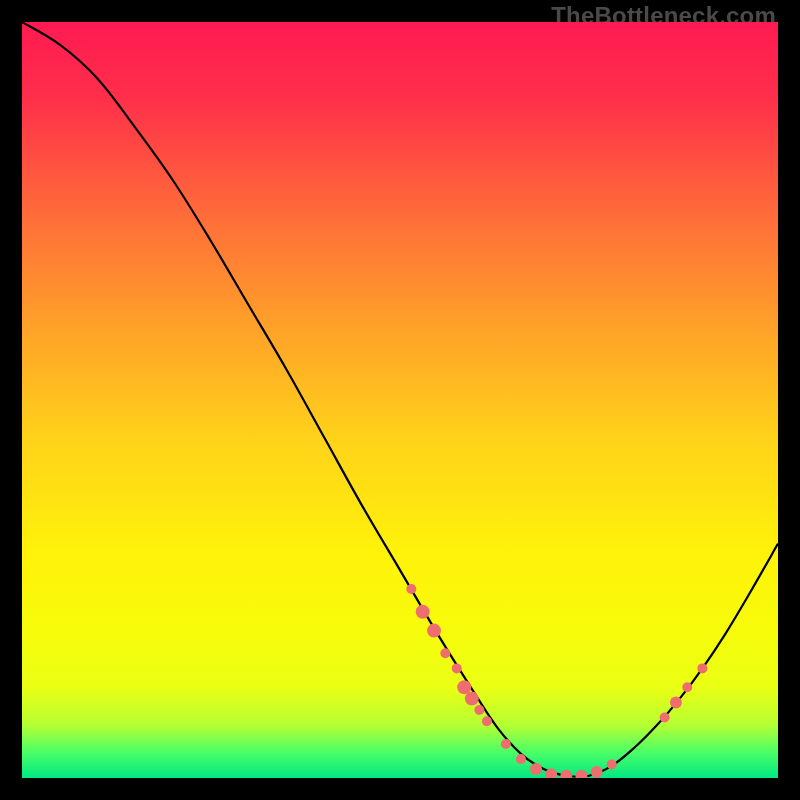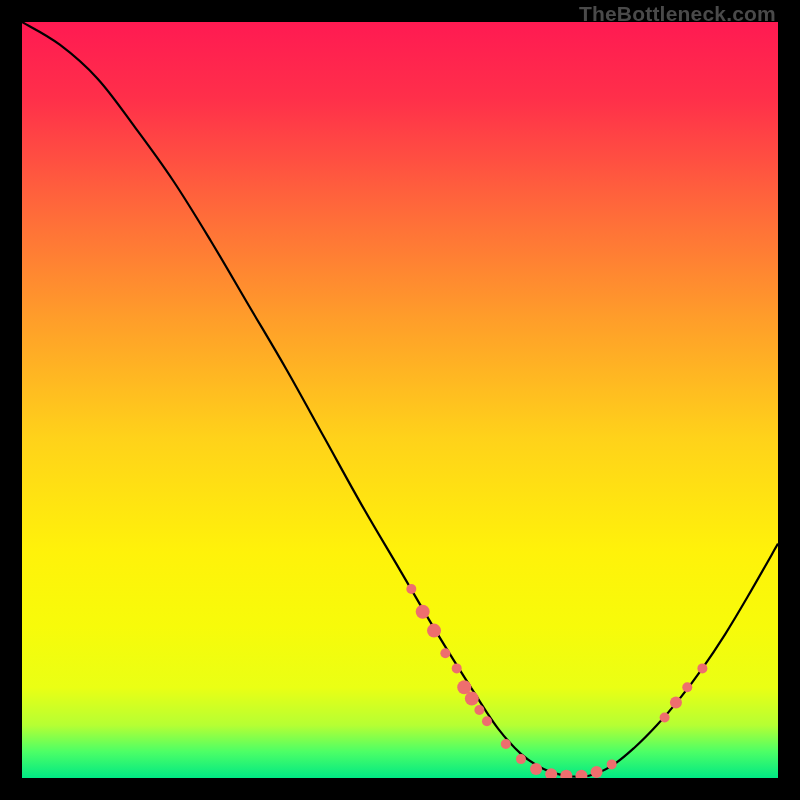--- a/index.html
+++ b/index.html
@@ -24,21 +24,21 @@
     left: 0;
     top: 0;
     width: 756px;
     height: 756px;
   }
   .watermark {
     position: absolute;
     top: 2px;
     right: 24px;
     color: #4a4a4a;
-    font-size: 21px;
+    font-size: 24px;
     font-weight: 600;
     letter-spacing: 0.2px;
   }
 </style>
 </head>
 <body>
 
 <div class="watermark">TheBottleneck.com</div>
 
 <div class="frame">

